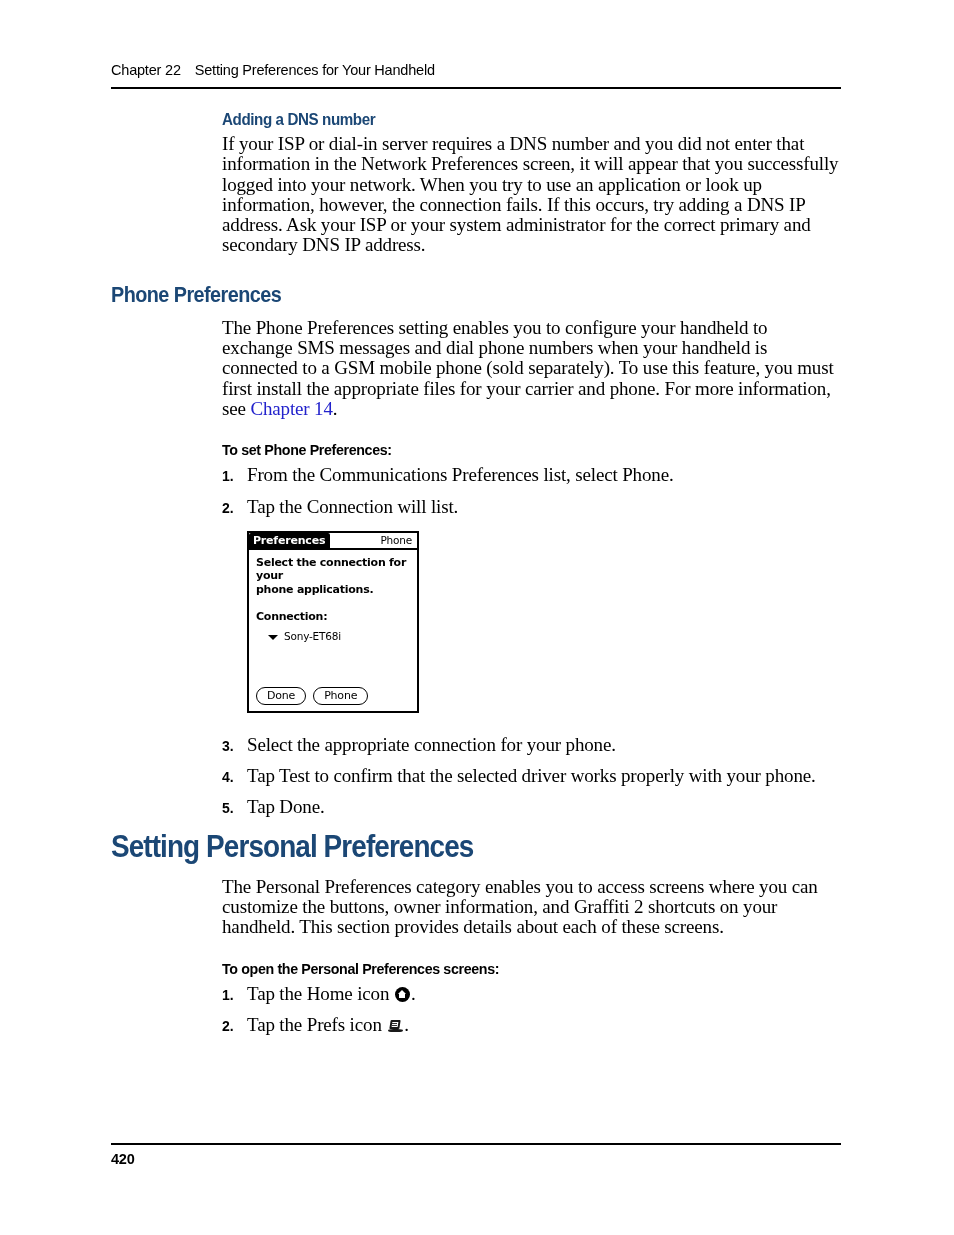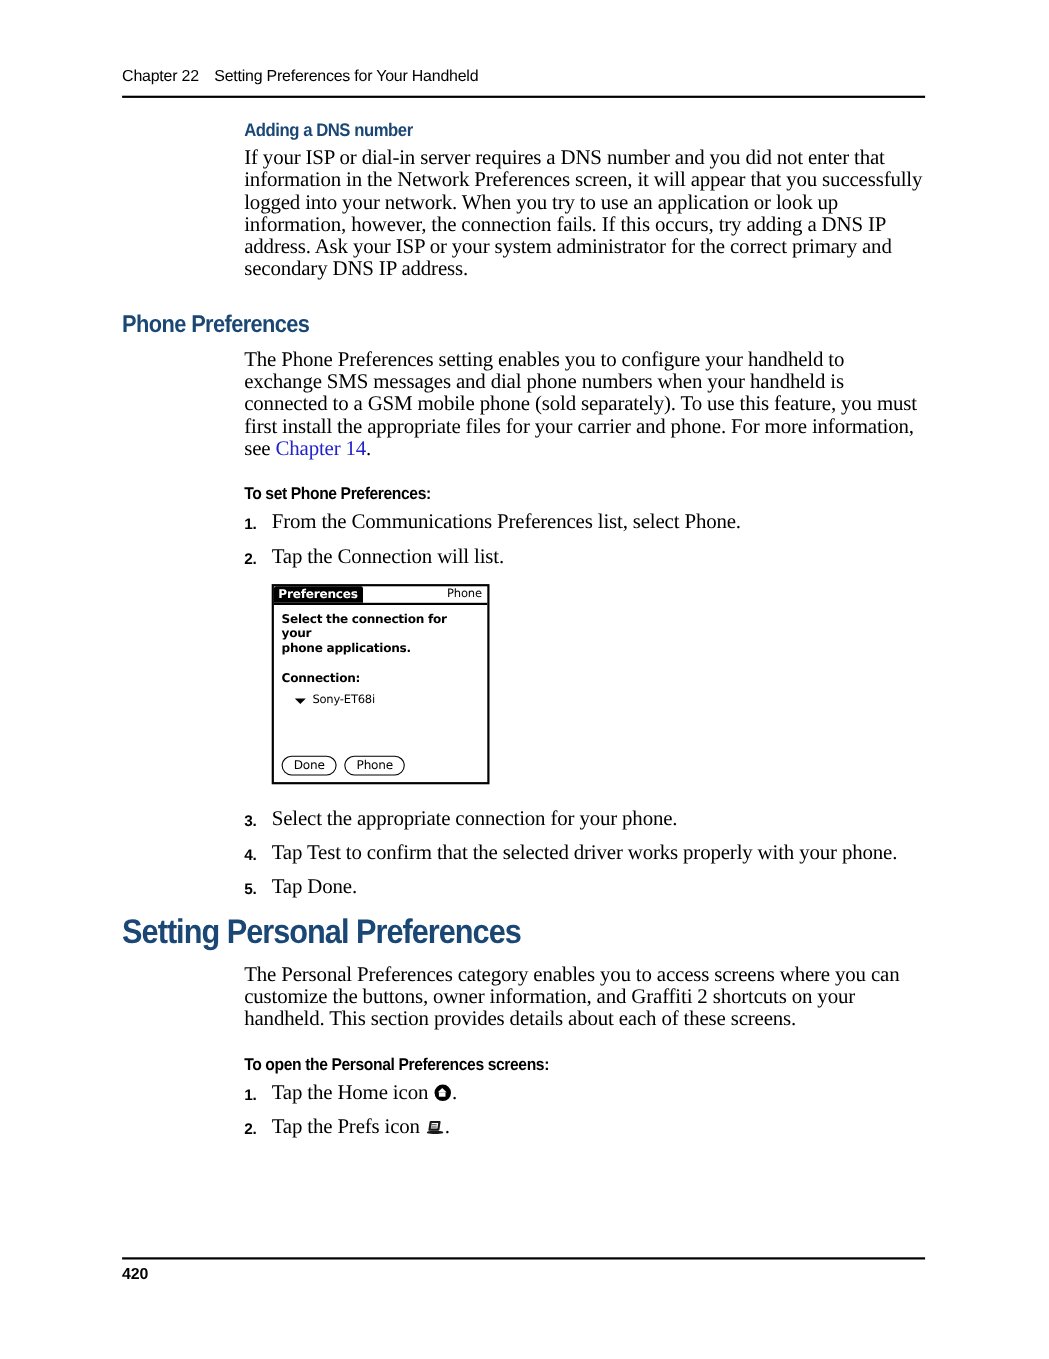--- a/index.html
+++ b/index.html
@@ -131,21 +131,21 @@
     font-size: 14px;
   }
   ol.steps > li .cont {
     display: block;
     margin-top: 11px;
   }
 
   
   .pda-figure {
     position: relative;
-    width: 198px;
+    width: 172px;
     height: 182px;
     border: 2px solid #000;
     background: #ffffff;
     box-sizing: border-box;
     font-family: "DejaVu Sans", "Liberation Sans", sans-serif;
     margin: 14px 0 4px 25px;
   }
   .pda-titlebar {
     position: relative;
     height: 17px;

